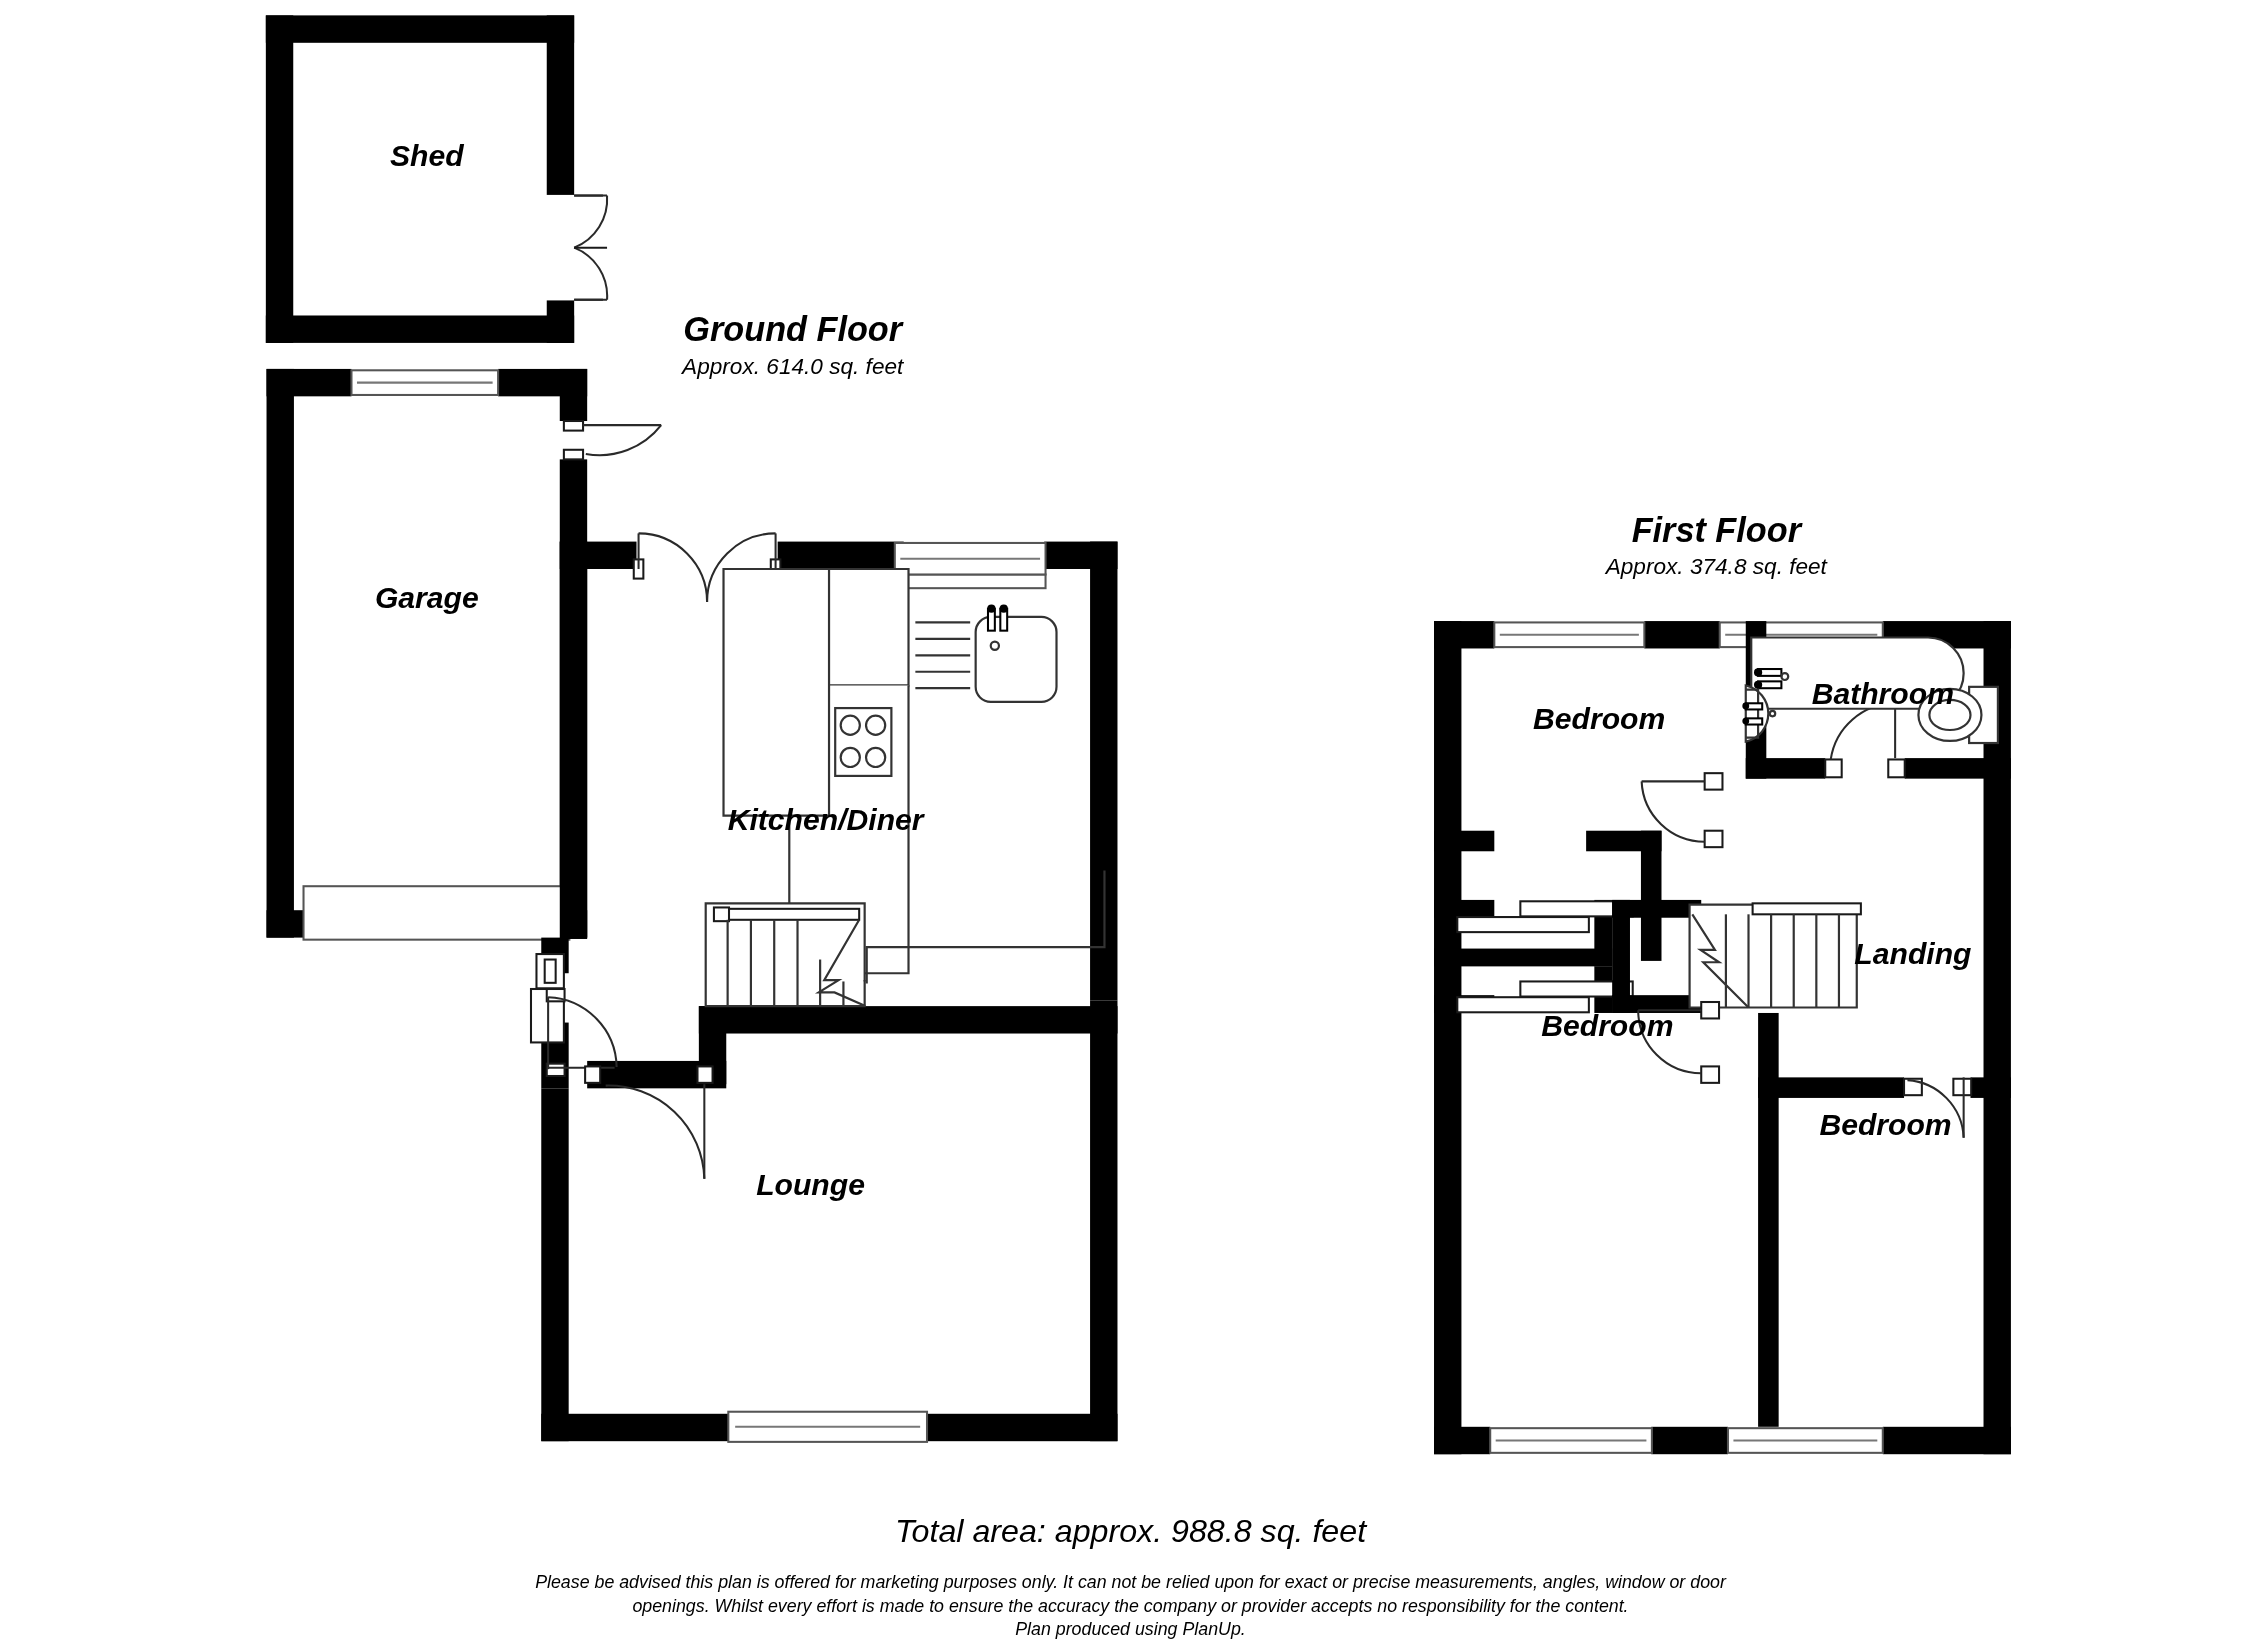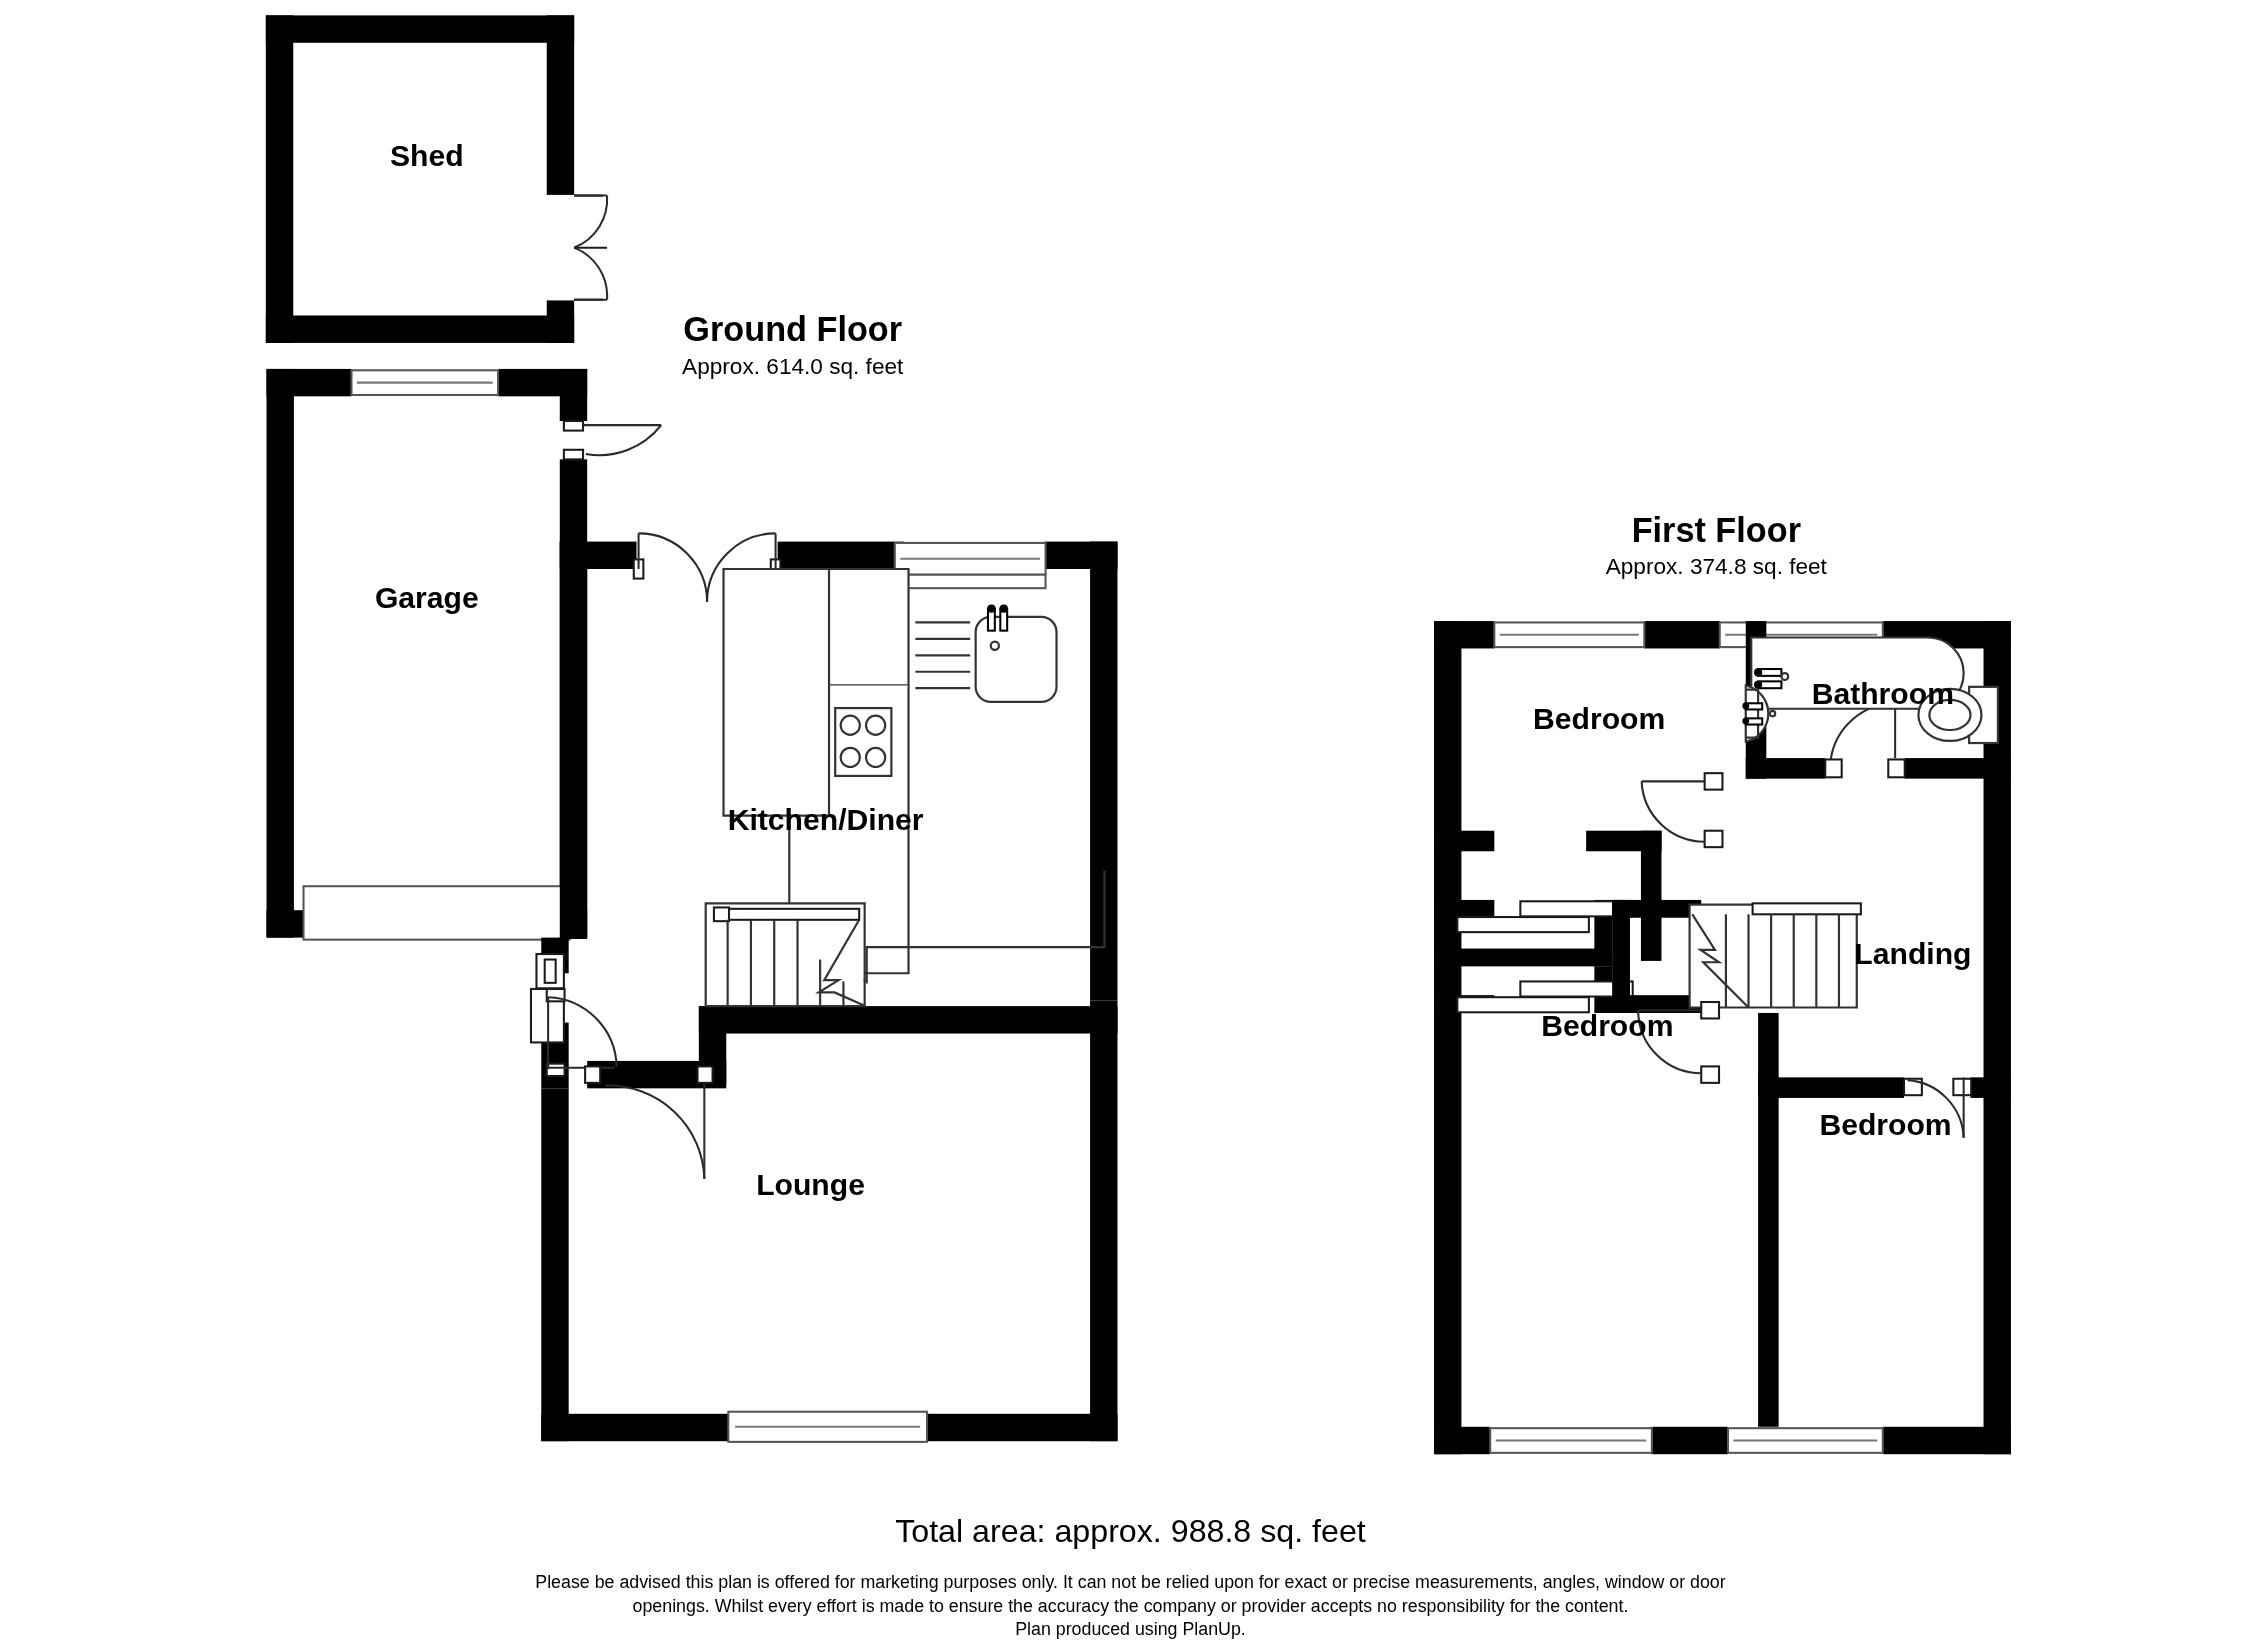--- a/index.html
+++ b/index.html
@@ -14,20 +14,21 @@
     font-family: "Liberation Sans", sans-serif;
     color: #000000;
     overflow: hidden;
     position: relative;
   }
   #plan-root {
     position: absolute;
     left: 0; top: 0;
     width: 2261px;
     height: 1645px;
+    font-style: italic;
   }
   svg#floorplan-svg {
     display: block;
     width: 2261px;
     height: 1645px;
   }
   .wall { fill: #000000; stroke: none; }
   .thinline { fill: none; stroke: #1a1a1a; stroke-width: 3; }
   .thinline-fill { fill: #ffffff; stroke: #1a1a1a; stroke-width: 3; }
   .door-arc { fill: none; stroke: #2a2a2a; stroke-width: 3; }

